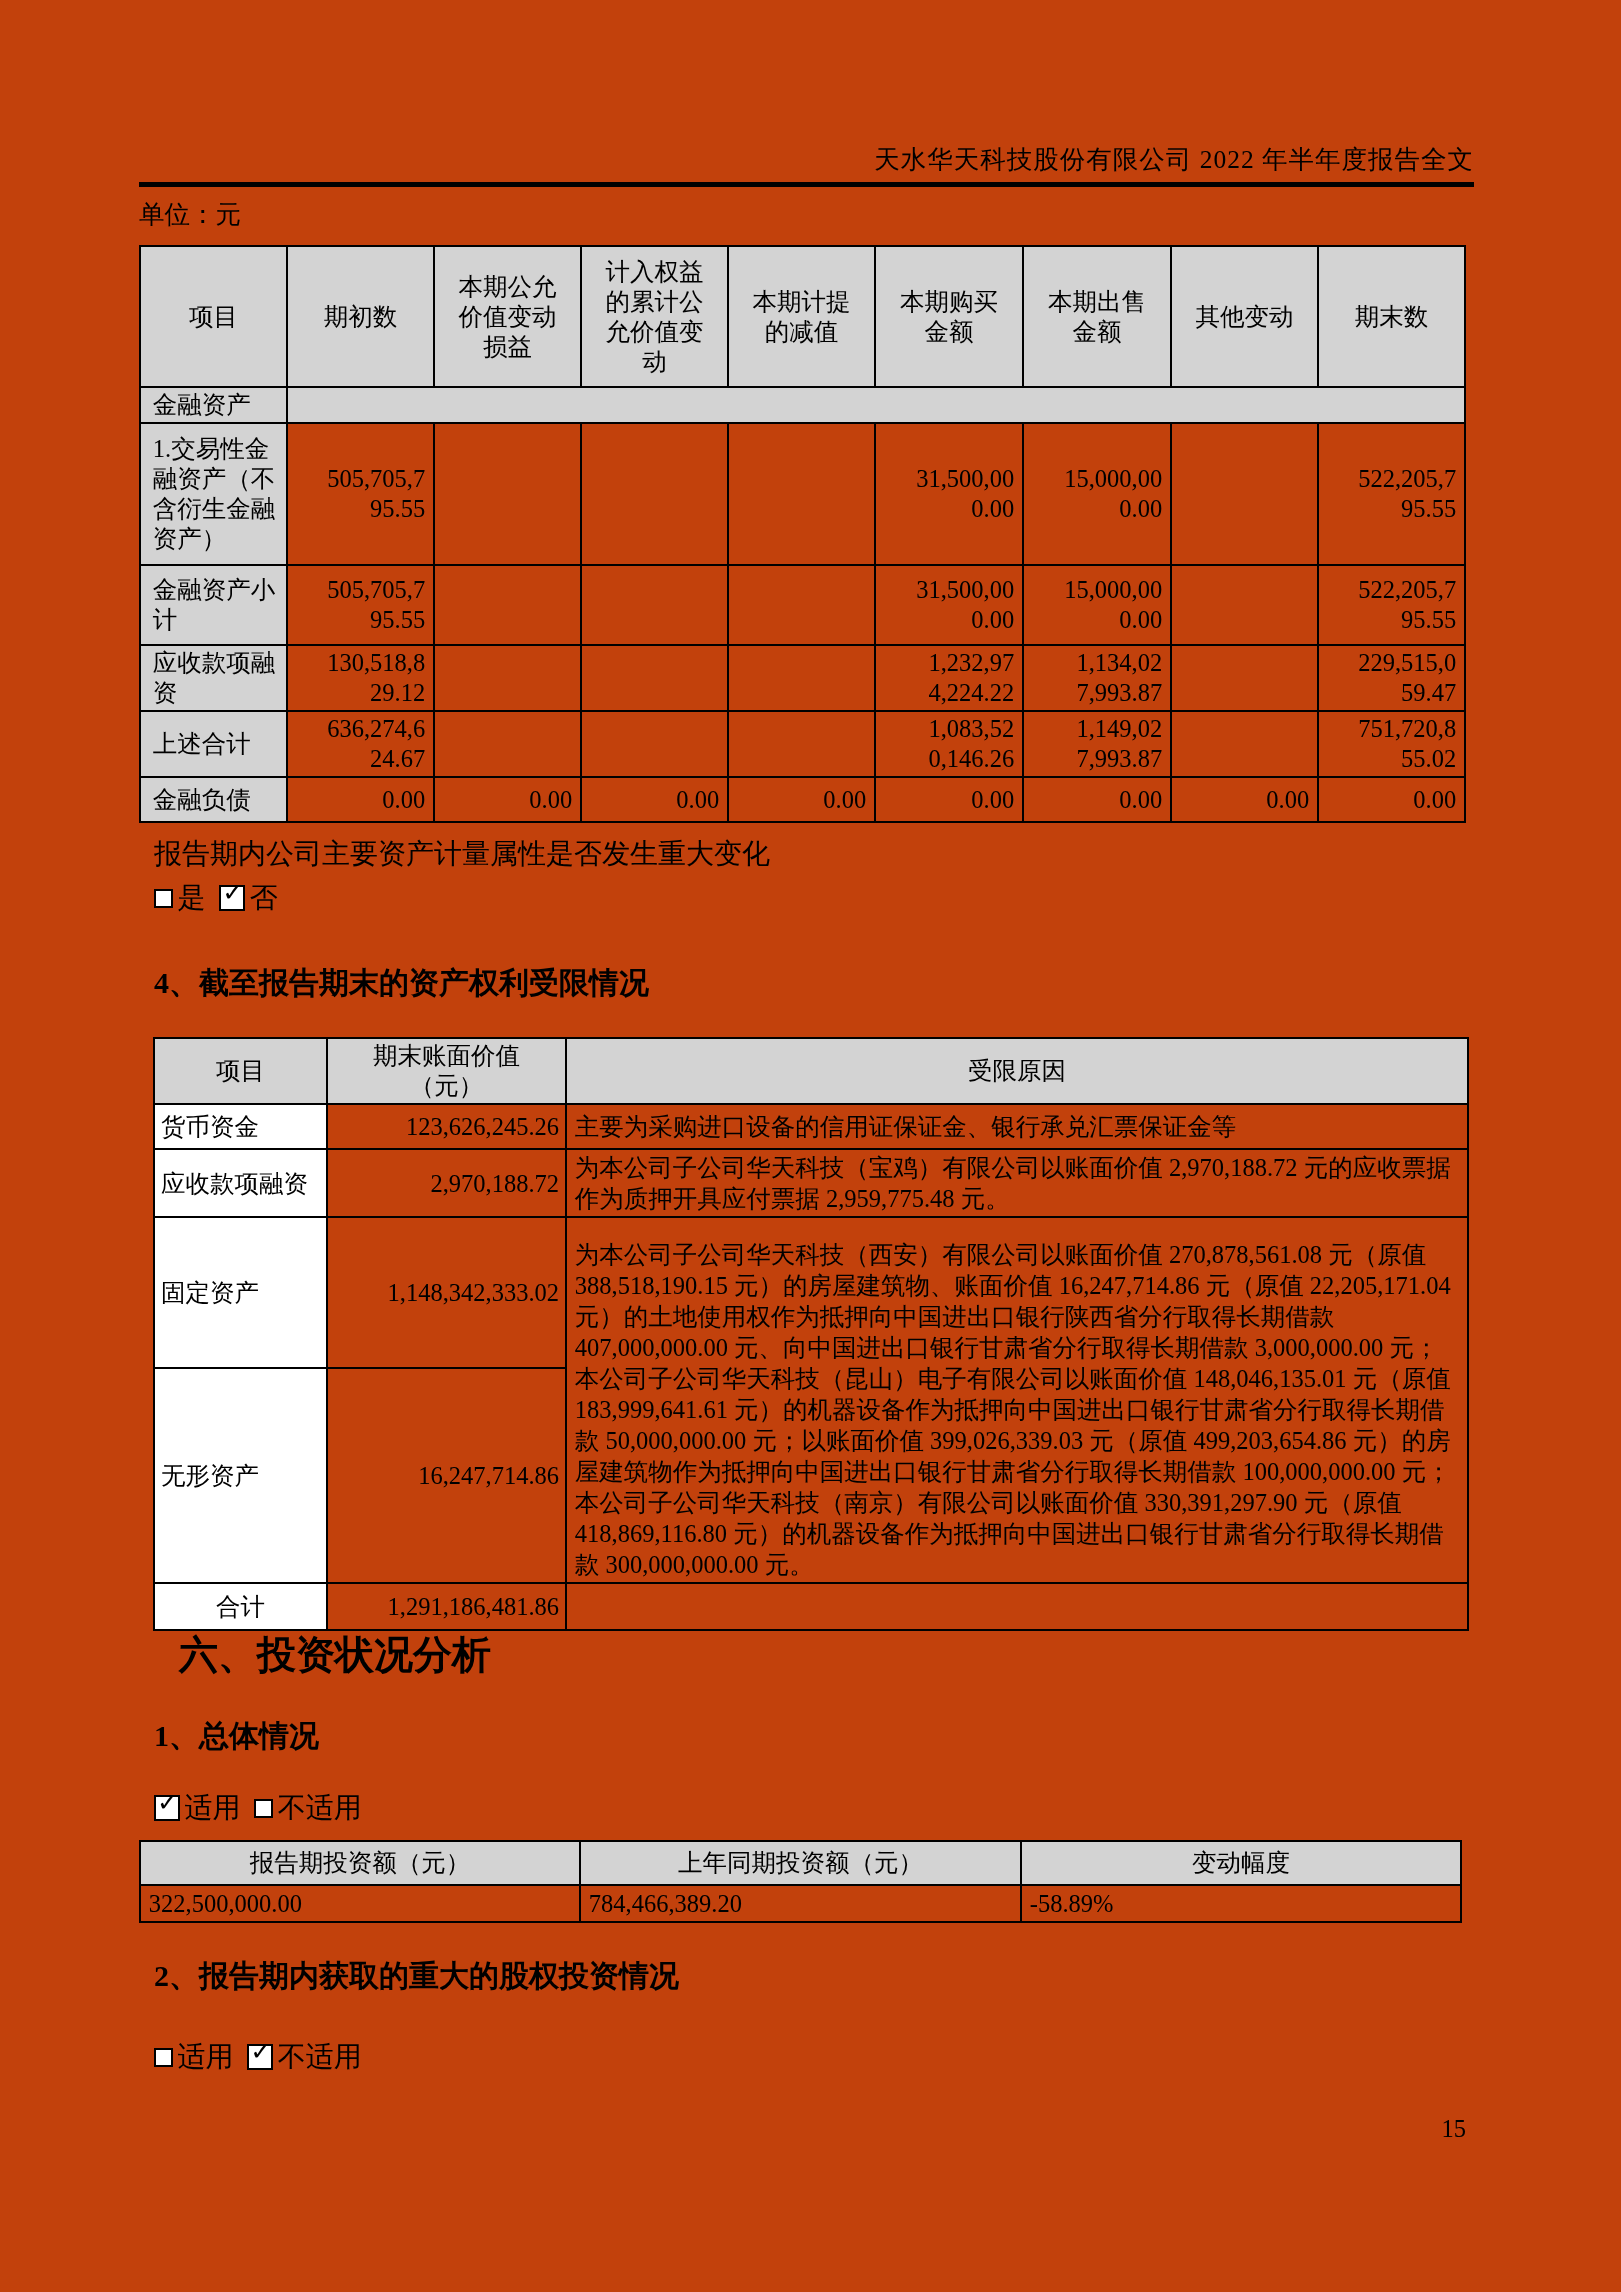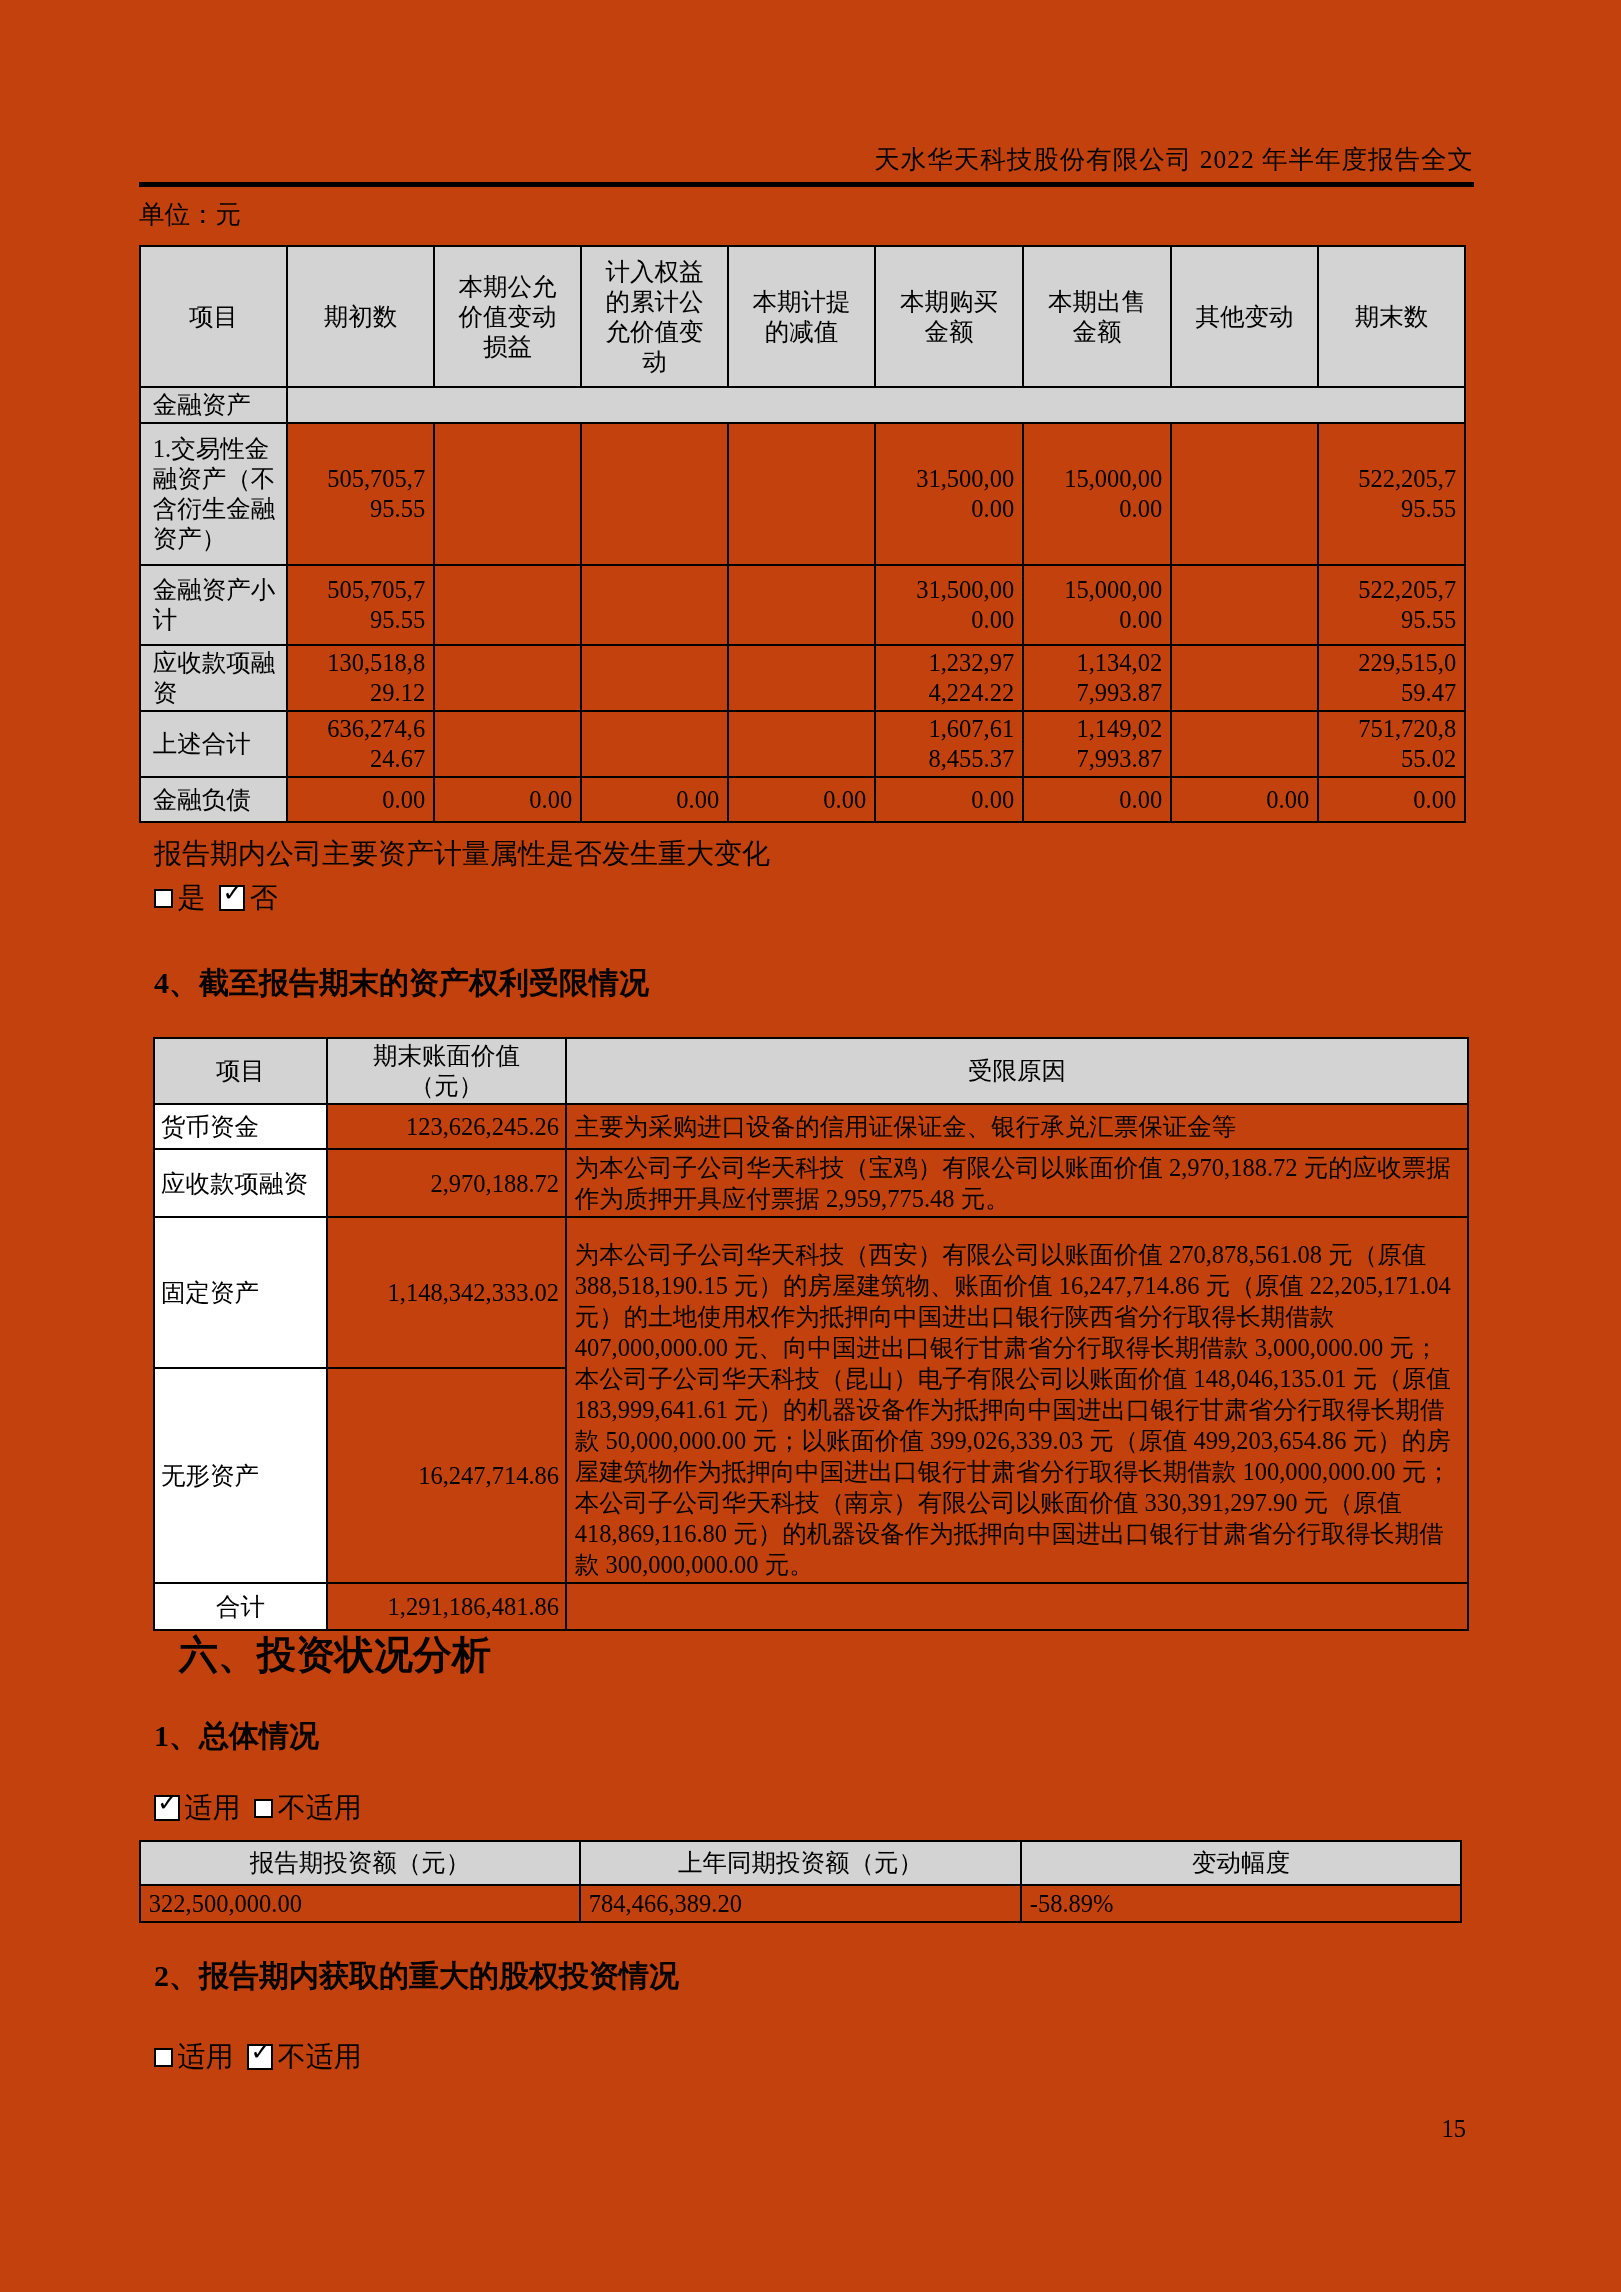--- a/index.html
+++ b/index.html
@@ -153,21 +153,21 @@
       <td class="num">1,134,027,993.87</td>
       <td class="num"></td>
       <td class="num">229,515,059.47</td>
     </tr>
     <tr class="r4">
       <td class="lbl">上述合计</td>
       <td class="num">636,274,624.67</td>
       <td class="num"></td>
       <td class="num"></td>
       <td class="num"></td>
-      <td class="num">1,607,618,455.37</td>
+      <td class="num">1,083,520,146.26</td>
       <td class="num">1,149,027,993.87</td>
       <td class="num"></td>
       <td class="num">751,720,855.02</td>
     </tr>
     <tr class="r5">
       <td class="lbl">金融负债</td>
       <td class="num">0.00</td>
       <td class="num">0.00</td>
       <td class="num">0.00</td>
       <td class="num">0.00</td>

